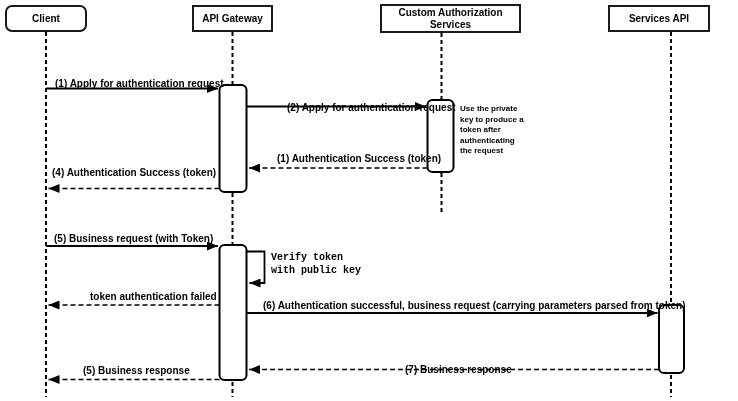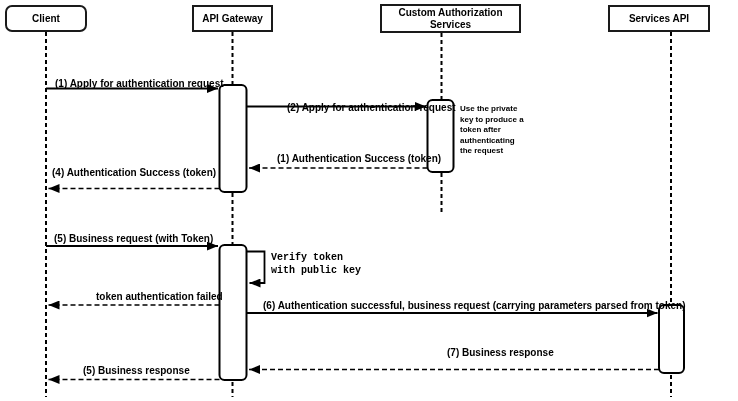--- a/index.html
+++ b/index.html
@@ -84,23 +84,23 @@
   <div class="participant" style="left:380px; top:4px; width:141px; height:29px;">Custom Authorization Services</div>
   <div class="participant" style="left:608px; top:5px; width:102px; height:27px;">Services API</div>
 
   <div class="msg-label" style="left:55px; top:77px;">(1) Apply for authentication request</div>
   <div class="msg-label" style="left:268px; top:101px;margin-left:19px;">(2) Apply for authentication request</div>
   <div class="msg-label" style="left:277px; top:152px;">(1) Authentication Success (token)</div>
   <div class="msg-label" style="left:52px; top:166px;">(4) Authentication Success (token)</div>
   <div class="msg-label" style="left:54px; top:232px;">(5) Business request (with Token)</div>
   <div class="msg-label multiline" style="left:271px; top:251px;">Verify token
 with public key</div>
-  <div class="msg-label" style="left:96px; top:290px;">token authentication failed</div>
+  <div class="msg-label" style="left:90px; top:290px;">token authentication failed</div>
   <div class="msg-label" style="left:263px; top:299px;">(6) Authentication successful, business request (carrying parameters parsed from token)</div>
-  <div class="msg-label" style="left:405px; top:346px;margin-left:42px;">(7) Business response</div>
+  <div class="msg-label" style="left:405px; top:363px;">(7) Business response</div>
   <div class="msg-label" style="left:83px; top:364px;">(5) Business response</div>
 
   <div class="note-label" style="left:460px; top:104px; width:80px;">Use the private
 key to produce a
 token after
 authenticating
 the request</div>
 
 </div>
 

